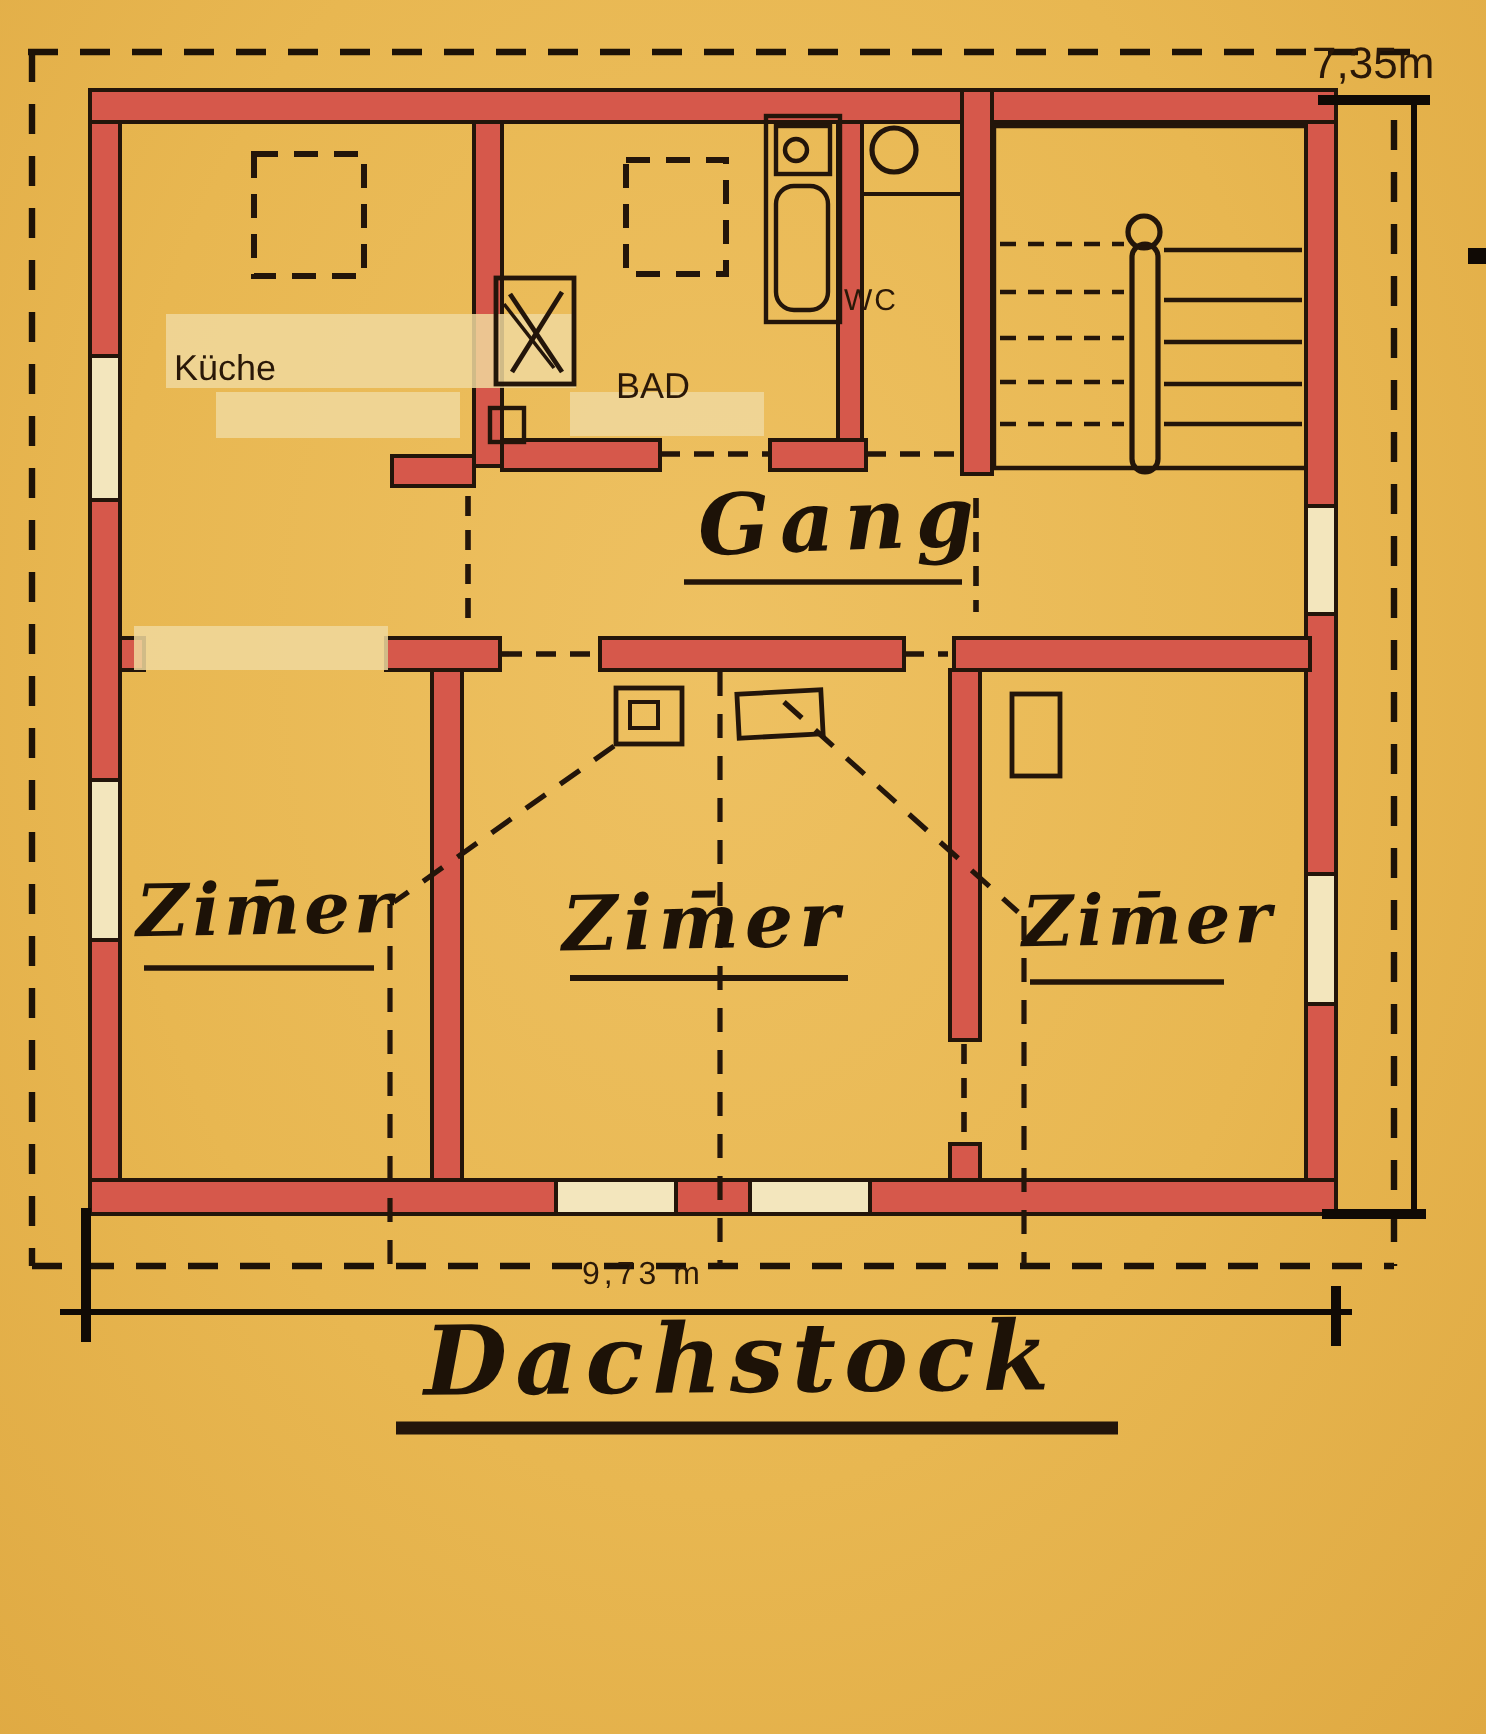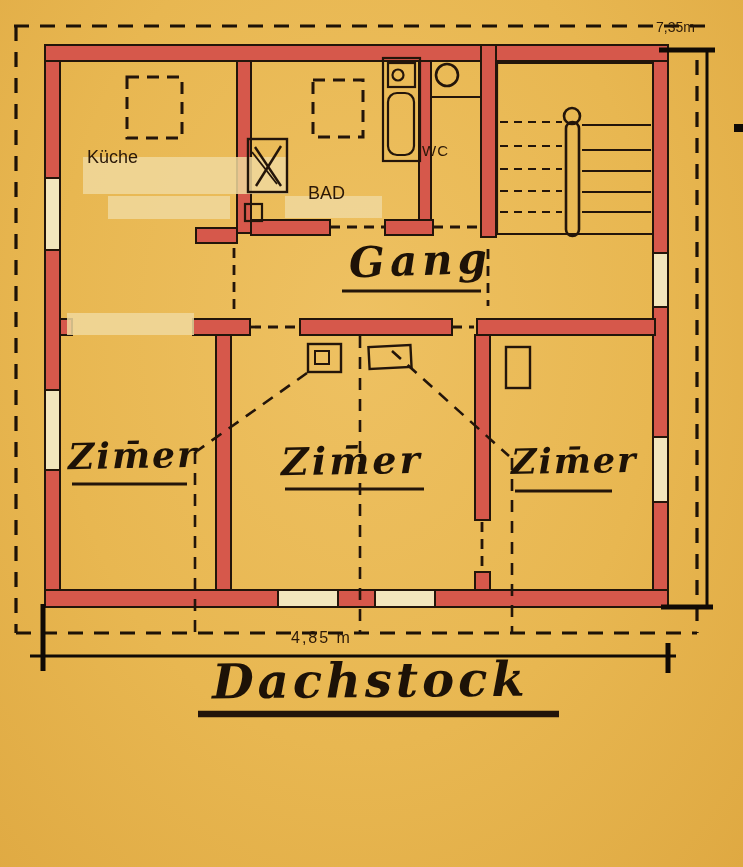--- a/index.html
+++ b/index.html
@@ -163,25 +163,25 @@
 
     <g class="ink">
       <path d="M342,291 H481" stroke-width="2.8"></path>
       <path d="M72,484 H187" stroke-width="2.8"></path>
       <path d="M285,489 H424" stroke-width="3"></path>
       <path d="M515,491 H612" stroke-width="2.8"></path>
       <path d="M198,714 H559" stroke-width="6.5"></path>
     </g>
   </svg>
 
-  <span class="lbl typed" style="left:87px;top:147px;font-size:18px;">Küche</span>
+  <span class="lbl typed" style="left:87px;top:174px;font-size:18px;">Küche</span>
   <span class="lbl typed" style="left:308px;top:183px;font-size:18px;">BAD</span>
   <span class="lbl typed" style="left:422px;top:142px;font-size:15px;letter-spacing:1px;">WC</span>
-  <span class="lbl typed" style="left:656px;top:19px;font-size:14px;">7,35m</span>
-  <span class="lbl typed" style="left:291px;top:629px;font-size:16px;letter-spacing:2px;">4,85 m</span>
+  <span class="lbl typed" style="left:656px;top:19px;font-size:22px;">7,35m</span>
+  <span class="lbl typed" style="left:291px;top:629px;font-size:16px;letter-spacing:2px;">9,73 m</span>
 
   <span class="lbl hand" style="left:349px;top:236px;font-size:42px;letter-spacing:5px;transform:rotate(-2deg);">Gang</span>
   <span class="lbl hand" style="left:68px;top:434px;font-size:36px;letter-spacing:2px;transform:rotate(-1deg);">Zim̄er</span>
   <span class="lbl hand" style="left:281px;top:438px;font-size:38px;letter-spacing:3px;transform:rotate(-1deg);">Zim̄er</span>
   <span class="lbl hand" style="left:511px;top:440px;font-size:35px;letter-spacing:2px;transform:rotate(-1deg);">Zim̄er</span>
   <span class="lbl hand" style="left:212px;top:652px;font-size:48px;letter-spacing:4px;transform:rotate(-0.5deg);">Dachstock</span>
 
 </div>
 
 </body></html>

